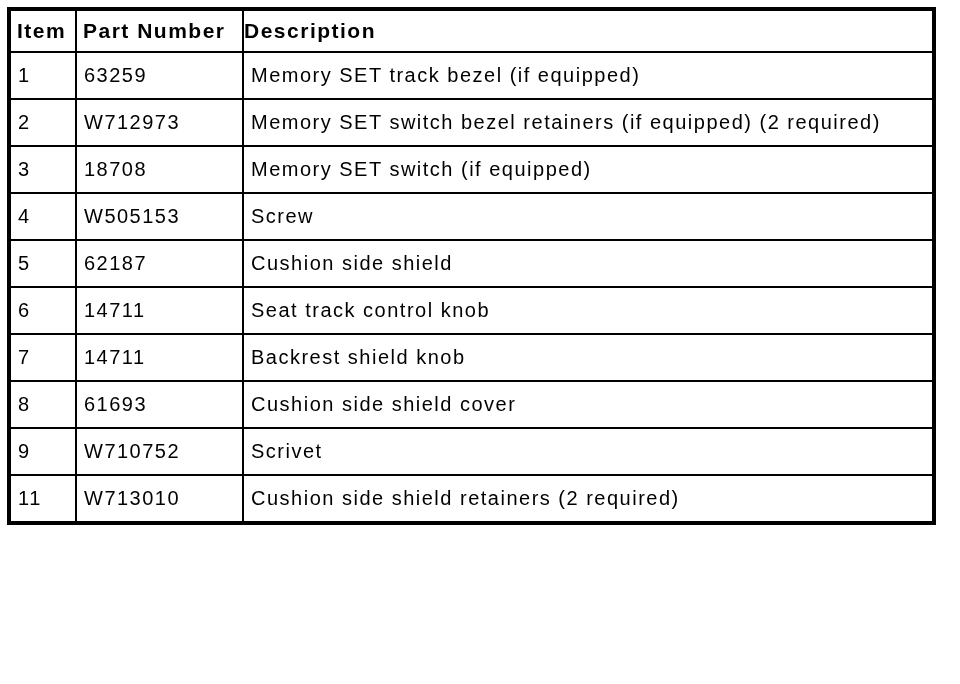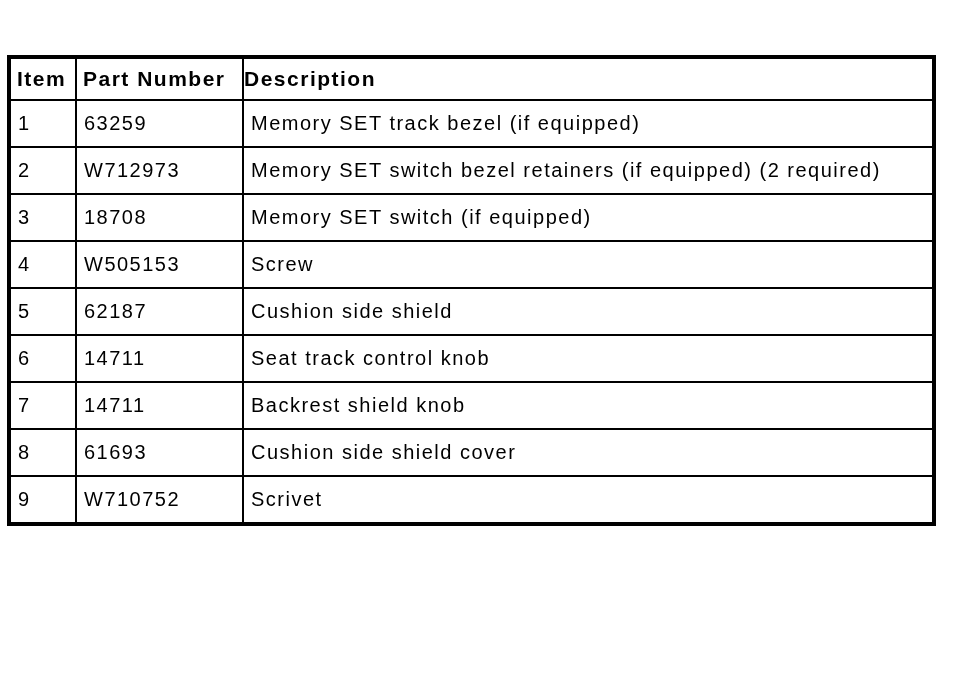--- a/index.html
+++ b/index.html
@@ -16,21 +16,20 @@
       overflow: hidden;
     }
     table.parts-table {
       position: absolute;
       left: 7px;
       top: 7px;
       width: 929px;
       border-collapse: collapse;
       table-layout: fixed;
       background: #ffffff;
-      margin-top: 48px;
     }
     table.parts-table col.col-item { width: 67px; }
     table.parts-table col.col-part { width: 167px; }
     table.parts-table col.col-desc { width: auto; }
     table.parts-table,
     table.parts-table th,
     table.parts-table td {
       border: 2px solid #000000;
     }
     table.parts-table {
@@ -116,14 +115,19 @@
       <tr>
         <td>8</td>
         <td>61693</td>
         <td>Cushion side shield cover</td>
       </tr>
       <tr>
         <td>9</td>
         <td>W710752</td>
         <td>Scrivet</td>
       </tr>
+      <tr>
+        <td>11</td>
+        <td>W713010</td>
+        <td>Cushion side shield retainers (2 required)</td>
+      </tr>
     </tbody>
 </table>
 
 </body></html>

